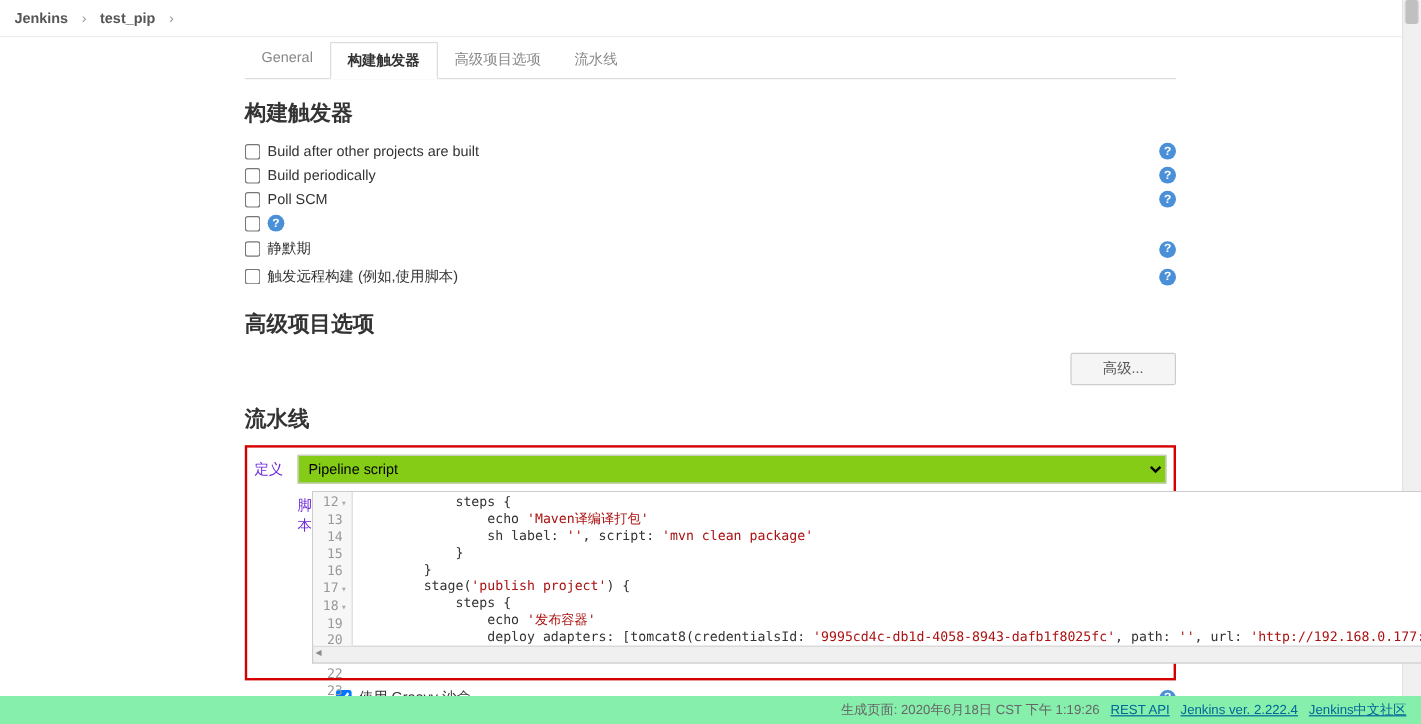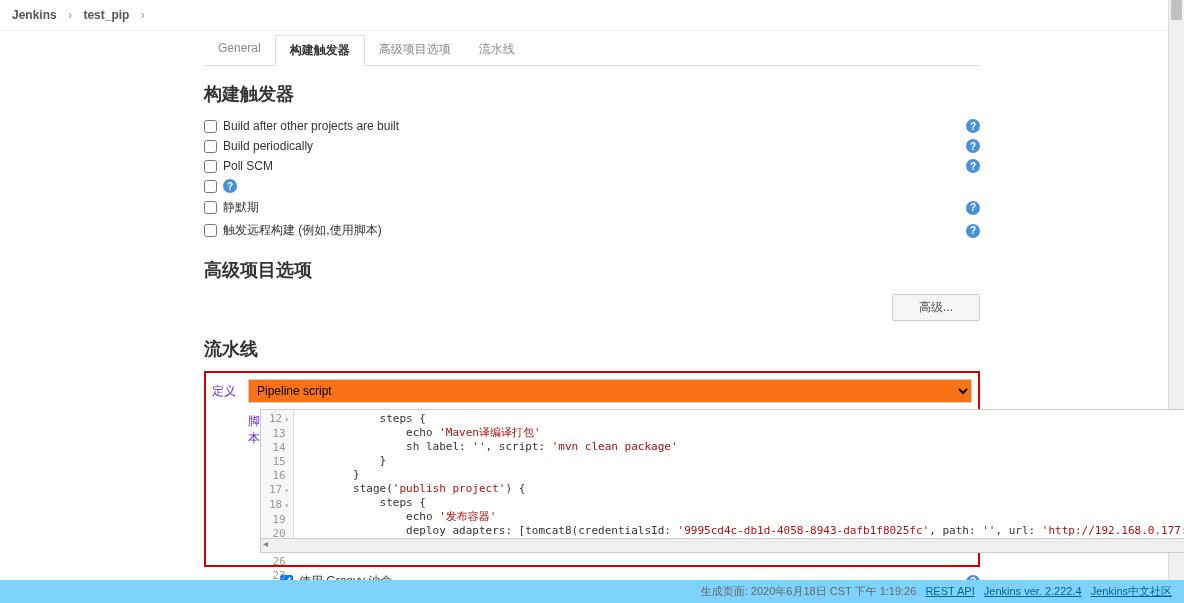--- a/index.html
+++ b/index.html
@@ -24,38 +24,38 @@
     
     .advanced-btn-row { text-align: right; margin: 12px 0; }
     .btn-advanced { padding: 4px 26px; border: 1px solid #ccc; background: #f5f5f5; cursor: pointer; border-radius: 2px; color: #555; font-size: 12px; }
     
     .pipeline-highlight { border: 2px solid #d40000; padding: 6px; margin-top: 8px; }
     
     .field-row { display: flex; align-items: flex-start; margin-bottom: 6px; }
     .field-label { width: 36px; text-align: left; padding-top: 4px; font-size: 12px; color: #6d28d9; }
     .field-content { flex: 1; }
     
-    select.def-select { width: 100%; padding: 3px 4px; border: 1px solid #ccc; font-size: 12px; background: #f97316; }
+    select.def-select { width: 100%; padding: 3px 4px; border: 1px solid #ccc; font-size: 12px; background: #84cc16; }
     
     .code-editor { display: flex; border: 1px solid #ccc; background: #fff; position: relative; height: 130px; }
     .gutter { background: #f7f7f7; border-right: 1px solid #ddd; padding: 2px 4px 2px 8px; text-align: center; font-family: Consolas, monospace; font-size: 11px; color: #999; line-height: 14px; user-select: none; }
     .gutter .ln { display: block; }
     .gutter .fold::after { content: "▾"; font-size: 8px; margin-left: 2px; color: #aaa; }
     .code-area { flex: 1; padding: 2px 6px; font-family: Consolas, monospace; font-size: 11px; line-height: 14px; white-space: pre; overflow: hidden; color: #333; border-right: 1px solid #eee; }
     .code-area .line { display: block; }
     .str { color: #a11; }
     .last-line-hl { background: #e8f0f8; }
     .scroll-h { height: 14px; background: #f0f0f0; border: 1px solid #ccc; border-top: none; margin-left: 0; position: relative; }
     .scroll-h::after { content: "◂"; position: absolute; left: 2px; top: -1px; font-size: 10px; color: #888; }
     .scroll-h::before { content: "▸"; position: absolute; right: 2px; top: -1px; font-size: 10px; color: #888; }
     
     .sandbox-row { display: flex; align-items: center; margin: 6px 0 6px 76px; }
     .sandbox-row input { margin-right: 6px; }
     
-    .footer { position: fixed; bottom: 0; right: 0; padding: 4px 12px; font-size: 11px; color: #666; background: #7dd3fc; width: 100%; text-align: right; }
+    .footer { position: fixed; bottom: 0; right: 0; padding: 4px 12px; font-size: 11px; color: #666; background: #86efac; width: 100%; text-align: right; }
     .footer a { color: #069; text-decoration: underline; margin-left: 6px; }
     
     .page-scroll { position: fixed; right: 0; top: 0; width: 16px; height: 100%; background: #f0f0f0; border-left: 1px solid #ddd; }
     .page-scroll-thumb { position: absolute; top: 0; left: 2px; right: 2px; height: 20px; background: #c0c0c0; border-radius: 2px; }
   </style>
 </head>
 <body>
 
 <div class="page-scroll">
     <div class="page-scroll-thumb"></div>
@@ -135,21 +135,21 @@
                 <span class="ln fold">12</span>
                   <span class="ln">13</span>
                   <span class="ln">14</span>
                   <span class="ln">15</span>
                   <span class="ln">16</span>
                   <span class="ln fold">17</span>
                   <span class="ln fold">18</span>
                   <span class="ln">19</span>
                   <span class="ln">20</span>
                   <span class="ln">21</span>
-                  <span class="ln">26</span>
+                  <span class="ln">22</span>
                   <span class="ln">23</span>
                   <span class="ln">24</span>
                   <span class="ln last-line-hl">25</span>
               </div>
               <div class="code-area"><span class="line">            steps {</span><span class="line"><span>                echo </span><span class="str">'Maven译编译打包'</span></span><span class="line"><span>                sh label: </span><span class="str">''</span><span>, script: </span><span class="str">'mvn clean package'</span></span><span class="line">            }</span><span class="line">        }</span><span class="line"><span>        stage(</span><span class="str">'publish project'</span><span>) {</span></span><span class="line">            steps {</span><span class="line"><span>                echo </span><span class="str">'发布容器'</span></span><span class="line"><span>                deploy adapters: [tomcat8(credentialsId: </span><span class="str">'9995cd4c-db1d-4058-8943-dafb1f8025fc'</span><span>, path: </span><span class="str">''</span><span>, url: </span><span class="str">'http://192.168.0.177:8081'</span></span><span class="line last-line-hl"></span></div>
 
             </div>
             <div class="scroll-h"></div>
           </div>
 

